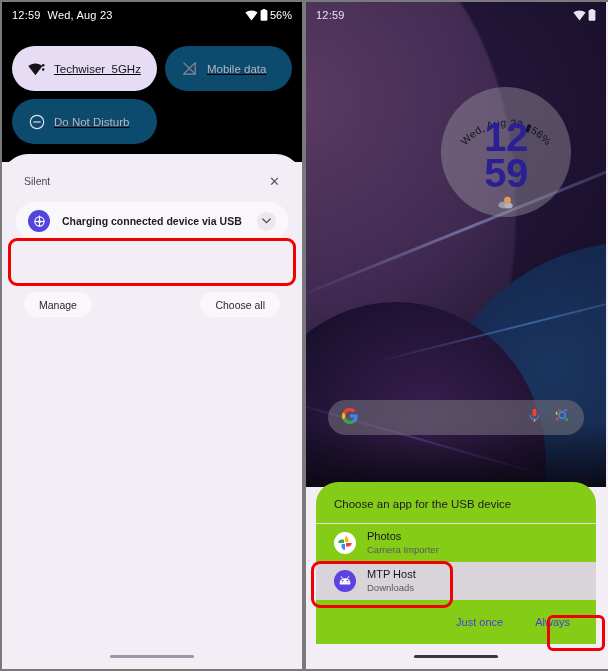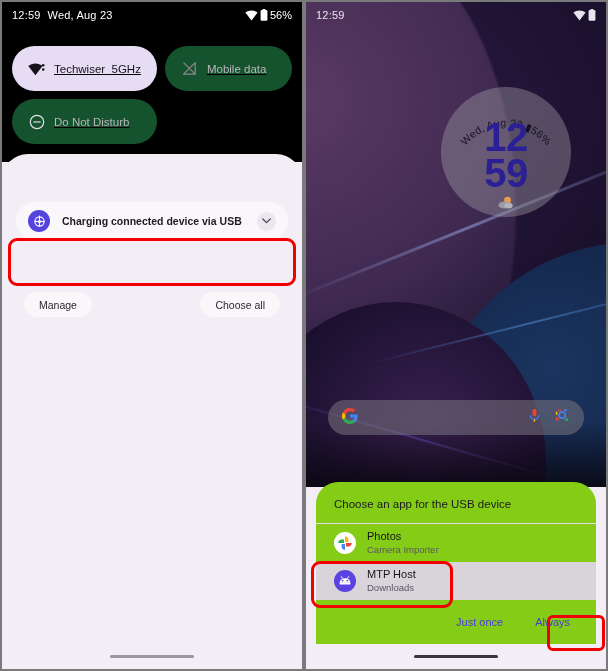--- a/index.html
+++ b/index.html
@@ -1,39 +1,39 @@
 <!DOCTYPE html>
 <html><head>
 <meta charset="utf-8">
 <style>
   html,body{margin:0;padding:0;background:#6e6e6e;}
   body{width:608px;height:671px;overflow:hidden;font-family:"Liberation Sans",sans-serif;}
 
   .stage{position:relative;width:608px;height:671px;background:#7a7a7a;}
 
   
-  .panel{position:absolute;top:2px;height:667px;overflow:hidden;}
+  .panel{position:absolute;top:2px;height:667px;overflow:hidden;padding-left:32px;}
   .panel-left{left:2px;width:300px;background:#f3eef5;}
   .panel-right{left:306px;width:300px;background:#f3eef5;}
 
   
   .qs-dark{position:absolute;left:0;top:0;width:300px;height:160px;background:#000;}
   .statusbar{position:absolute;left:0;top:0;width:300px;height:26px;
              display:flex;align-items:center;justify-content:space-between;
              padding:0 10px;box-sizing:border-box;color:#fff;font-size:11px;}
   .sb-left{display:flex;align-items:center;gap:7px;letter-spacing:.2px;}
   .sb-right{display:flex;align-items:center;gap:2px;font-size:11px;}
   .sb-right svg{display:block;}
 
   .tiles{position:absolute;left:10px;top:44px;width:280px;
          display:grid;grid-template-columns:1fr 1fr;gap:8px 8px;text-decoration:underline;}
   .tile{height:45px;border-radius:24px;display:flex;align-items:center;
         gap:9px;padding:0 16px;box-sizing:border-box;font-size:11.5px;}
   .tile.on{background:#e6dcf4;color:#141218;}
-  .tile.off{background:#14532d;color:#b9b4bd;}
+  .tile.off{background:#0c4a6e;color:#b9b4bd;}
   .tile .ic{width:17px;height:17px;display:flex;align-items:center;justify-content:center;flex:0 0 17px;}
   .tile .ic svg{display:block;}
 
   
   .shade{position:absolute;left:0;top:152px;width:300px;height:175px;
          background:#f3eef5;border-radius:26px 26px 0 0;}
   .shade-head{position:absolute;left:0;top:16px;width:300px;height:22px;
               display:flex;align-items:center;justify-content:space-between;
               padding:0 22px;box-sizing:border-box;}
   .shade-head .lbl{font-size:10.5px;color:#4b464f;}
@@ -191,20 +191,24 @@
               <line x1="4.3" y1="8" x2="11.7" y2="8" stroke="#e3dee7" stroke-width="1.2"></line>
             </svg>
           </span>
           <span>Do Not Disturb</span>
         </div>
 
       </div>
     </div>
 
     <div class="shade">
+      <div class="shade-head">
+        <span class="lbl">Silent</span>
+        <span class="xbtn">✕</span>
+      </div>
 
       <div class="notif-group">
 
         <div class="notif">
           <span class="badge">
             <svg width="13" height="13" viewBox="0 0 13 13">
               <circle cx="6.5" cy="6.5" r="4.6" fill="none" stroke="#fff" stroke-width="1.1"></circle>
               <line x1="6.5" y1="0.6" x2="6.5" y2="11.3" stroke="#fff" stroke-width="1.1"></line>
               <line x1="1.4" y1="6.5" x2="11.6" y2="6.5" stroke="#fff" stroke-width="1.1"></line>
               <circle cx="6.5" cy="6.5" r="1.5" fill="#fff"></circle>

